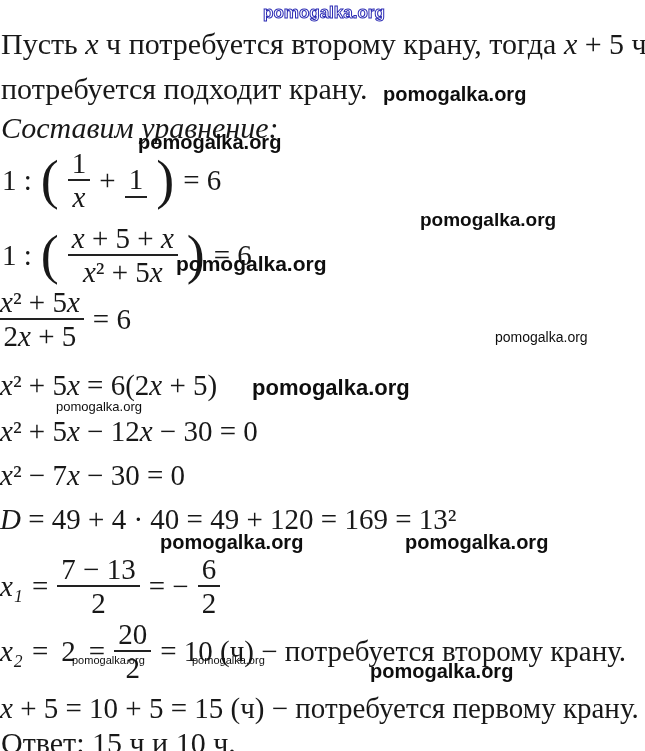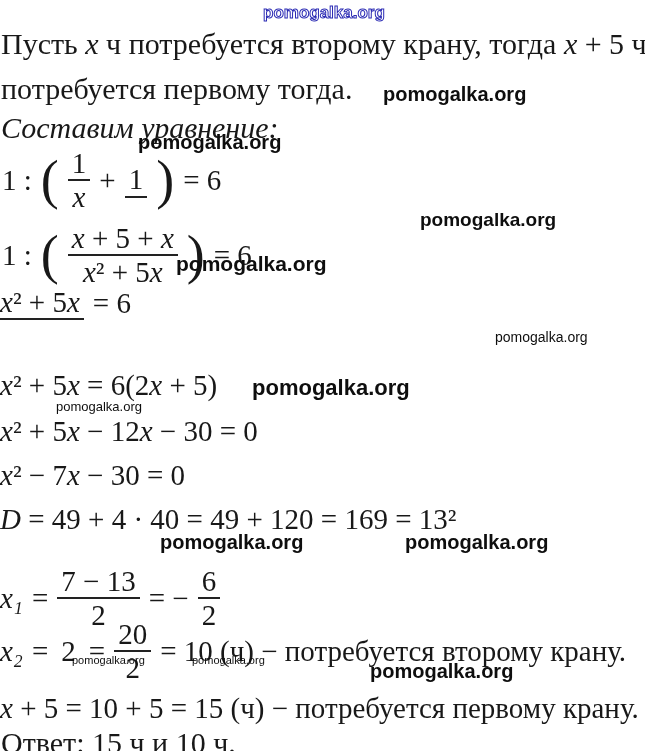--- a/index.html
+++ b/index.html
@@ -44,21 +44,21 @@
 <body>
 
 <div>
 
   <div class="abs wm-blue" style="left:263px; top:3px; font-size:17px;">pomogalka.org</div>
 
   <div class="abs prose" style="left:1px; top:27px;">
     <span>Пусть </span><span class="it">x</span><span> ч потребуется второму крану, тогда </span><span class="it">x</span><span> + 5 ч</span>
   </div>
 
-  <div class="abs prose" style="left:1px; top:72px;">потребуется первому тогда.</div>
+  <div class="abs prose" style="left:1px; top:72px;">потребуется подходит крану.</div>
 
   <div class="abs wm wm-bold" style="left:383px; top:83px; font-size:20px;">pomogalka.org</div>
 
   <div class="abs prose" style="left:1px; top:111px;font-style:italic;">Составим уравнение:</div>
 
   <div class="abs wm wm-bold" style="left:138px; top:131px; font-size:20px;">pomogalka.org</div>
 
   <div class="abs eqrow" style="left:2px; top:147px;">
     <span class="tok">1 :</span>
     <span class="paren">(</span>
@@ -85,20 +85,21 @@
     </span>
     <span class="paren">)</span>
     <span class="tok">= 6</span>
   </div>
 
   <div class="abs wm wm-bold" style="left:176px; top:252px; font-size:21px;">pomogalka.org</div>
 
   <div class="abs eqrow" style="left:-4px; top:286px;">
     <span class="frac">
       <span class="num"><span class="it">x</span><span>² + 5</span><span class="it">x</span></span>
+      <span class="den"><span>2</span><span class="it">x</span><span> + 5</span></span>
     </span>
     <span class="tok">= 6</span>
   </div>
 
   <div class="abs wm" style="left:495px; top:329px; font-size:14px;">pomogalka.org</div>
 
   <div class="abs eqrow" style="left:0px; top:369px; column-gap:0;">
     <span class="tok it">x</span>
       <span class="tok">² + 5</span>
       <span class="tok it">x</span>
@@ -128,21 +129,21 @@
   </div>
 
   <div class="abs eqrow" style="left:0px; top:503px; column-gap:0;">
     <span class="tok it">D</span>
       <span class="tok"> = 49 + 4 · 40 = 49 + 120 = 169 = 13²</span>
   </div>
 
   <div class="abs wm wm-bold" style="left:160px; top:531px; font-size:20px;">pomogalka.org</div>
   <div class="abs wm wm-bold" style="left:405px; top:531px; font-size:20px;">pomogalka.org</div>
 
-  <div class="abs eqrow" style="left:0px; top:565px;justify-content:space-between;">
+  <div class="abs eqrow" style="left:0px; top:553px;justify-content:space-between;">
     <span class="tok it">x₁</span>
     <span class="tok">=</span>
     <span class="frac">
       <span class="num">7 − 13</span>
       <span class="den">2</span>
     </span>
     <span class="tok">= −</span>
     <span class="frac">
       <span class="num">6</span>
       <span class="den">2</span>

